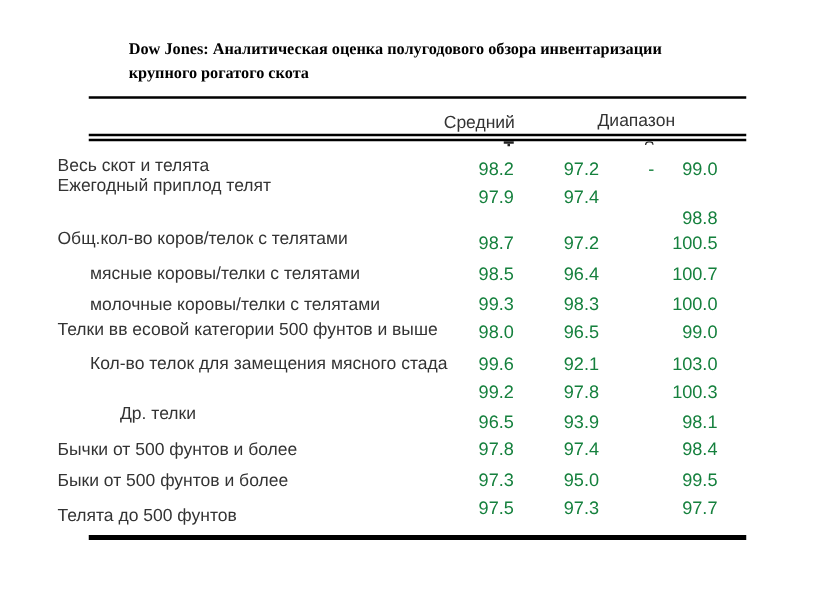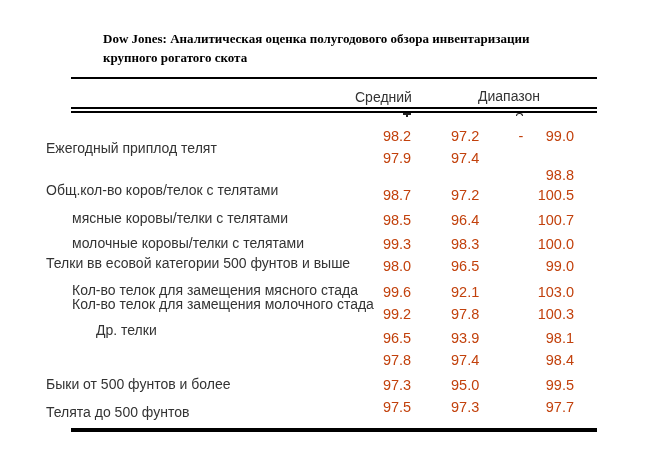--- a/index.html
+++ b/index.html
@@ -43,21 +43,21 @@
   .frag-o {
     left: 516px; width: 7px; height: 3px;
     border: 1.5px solid #222; border-bottom: none;
     border-radius: 4px 4px 0 0; box-sizing: border-box;
   }
 
   .row-label {
     position: absolute; font-size: 14px; color: #333; white-space: nowrap;
   }
   .val {
-    position: absolute; font-size: 14.5px; color: #c2410c; height: 16px;
+    position: absolute; font-size: 14.5px; color: #15803d; height: 16px;
   }
   .val.avg  { left: 362px; width: 70px; text-align: center; }
   .val.low  { left: 451px; width: 70px; text-align: left; }
   .val.high { left: 504px; width: 70px; text-align: right; }
   .val.dash { left: 505px; width: 32px; text-align: center; }
 </style>
 </head>
 <body>
 
 <div class="page">
@@ -66,28 +66,29 @@
 
   <div class="rule rule-top"></div>
 
   <div class="col-header avg">Средний</div>
   <div class="col-header range">Диапазон</div>
 
   <div class="rule rule-double"></div>
   <div class="frag frag-t"></div>
   <div class="frag frag-o"></div>
 
+  <div class="row-label" style="left:46px; top:124px;">Весь скот и телята</div>
   <div class="row-label" style="left:46px; top:140px;">Ежегодный приплод телят</div>
   <div class="row-label" style="left:46px; top:182px;">Общ.кол-во коров/телок с телятами</div>
   <div class="row-label" style="left:72px; top:235px;">молочные коровы/телки с телятами</div>
   <div class="row-label" style="left:72px; top:210px;">мясные коровы/телки с телятами</div>
   <div class="row-label" style="left:46px; top:255px;">Телки вв есовой категории 500 фунтов и выше</div>
   <div class="row-label" style="left:72px; top:282px;">Кол-во телок для замещения мясного стада</div>
-  <div class="row-label" style="left:72px; top:296px;">Кол-во телок для замещения молочного стада</div>
   <div class="row-label" style="left:60px; top:322px;margin-left:36px;">Др. телки</div>
+  <div class="row-label" style="left:46px; top:351px;">Бычки от 500 фунтов и более</div>
   <div class="row-label" style="left:46px; top:376px;">Быки от 500 фунтов и более</div>
   <div class="row-label" style="left:46px; top:404px;">Телята до 500 фунтов</div>
 
   <div>
     <span class="val avg" style="top:128px;">98.2</span>
     <span class="val low" style="top:128px;">97.2</span>
     <span class="val dash" style="top:128px;">-</span>
     <span class="val high" style="top:128px;">99.0</span>
   </div>
   <div>

